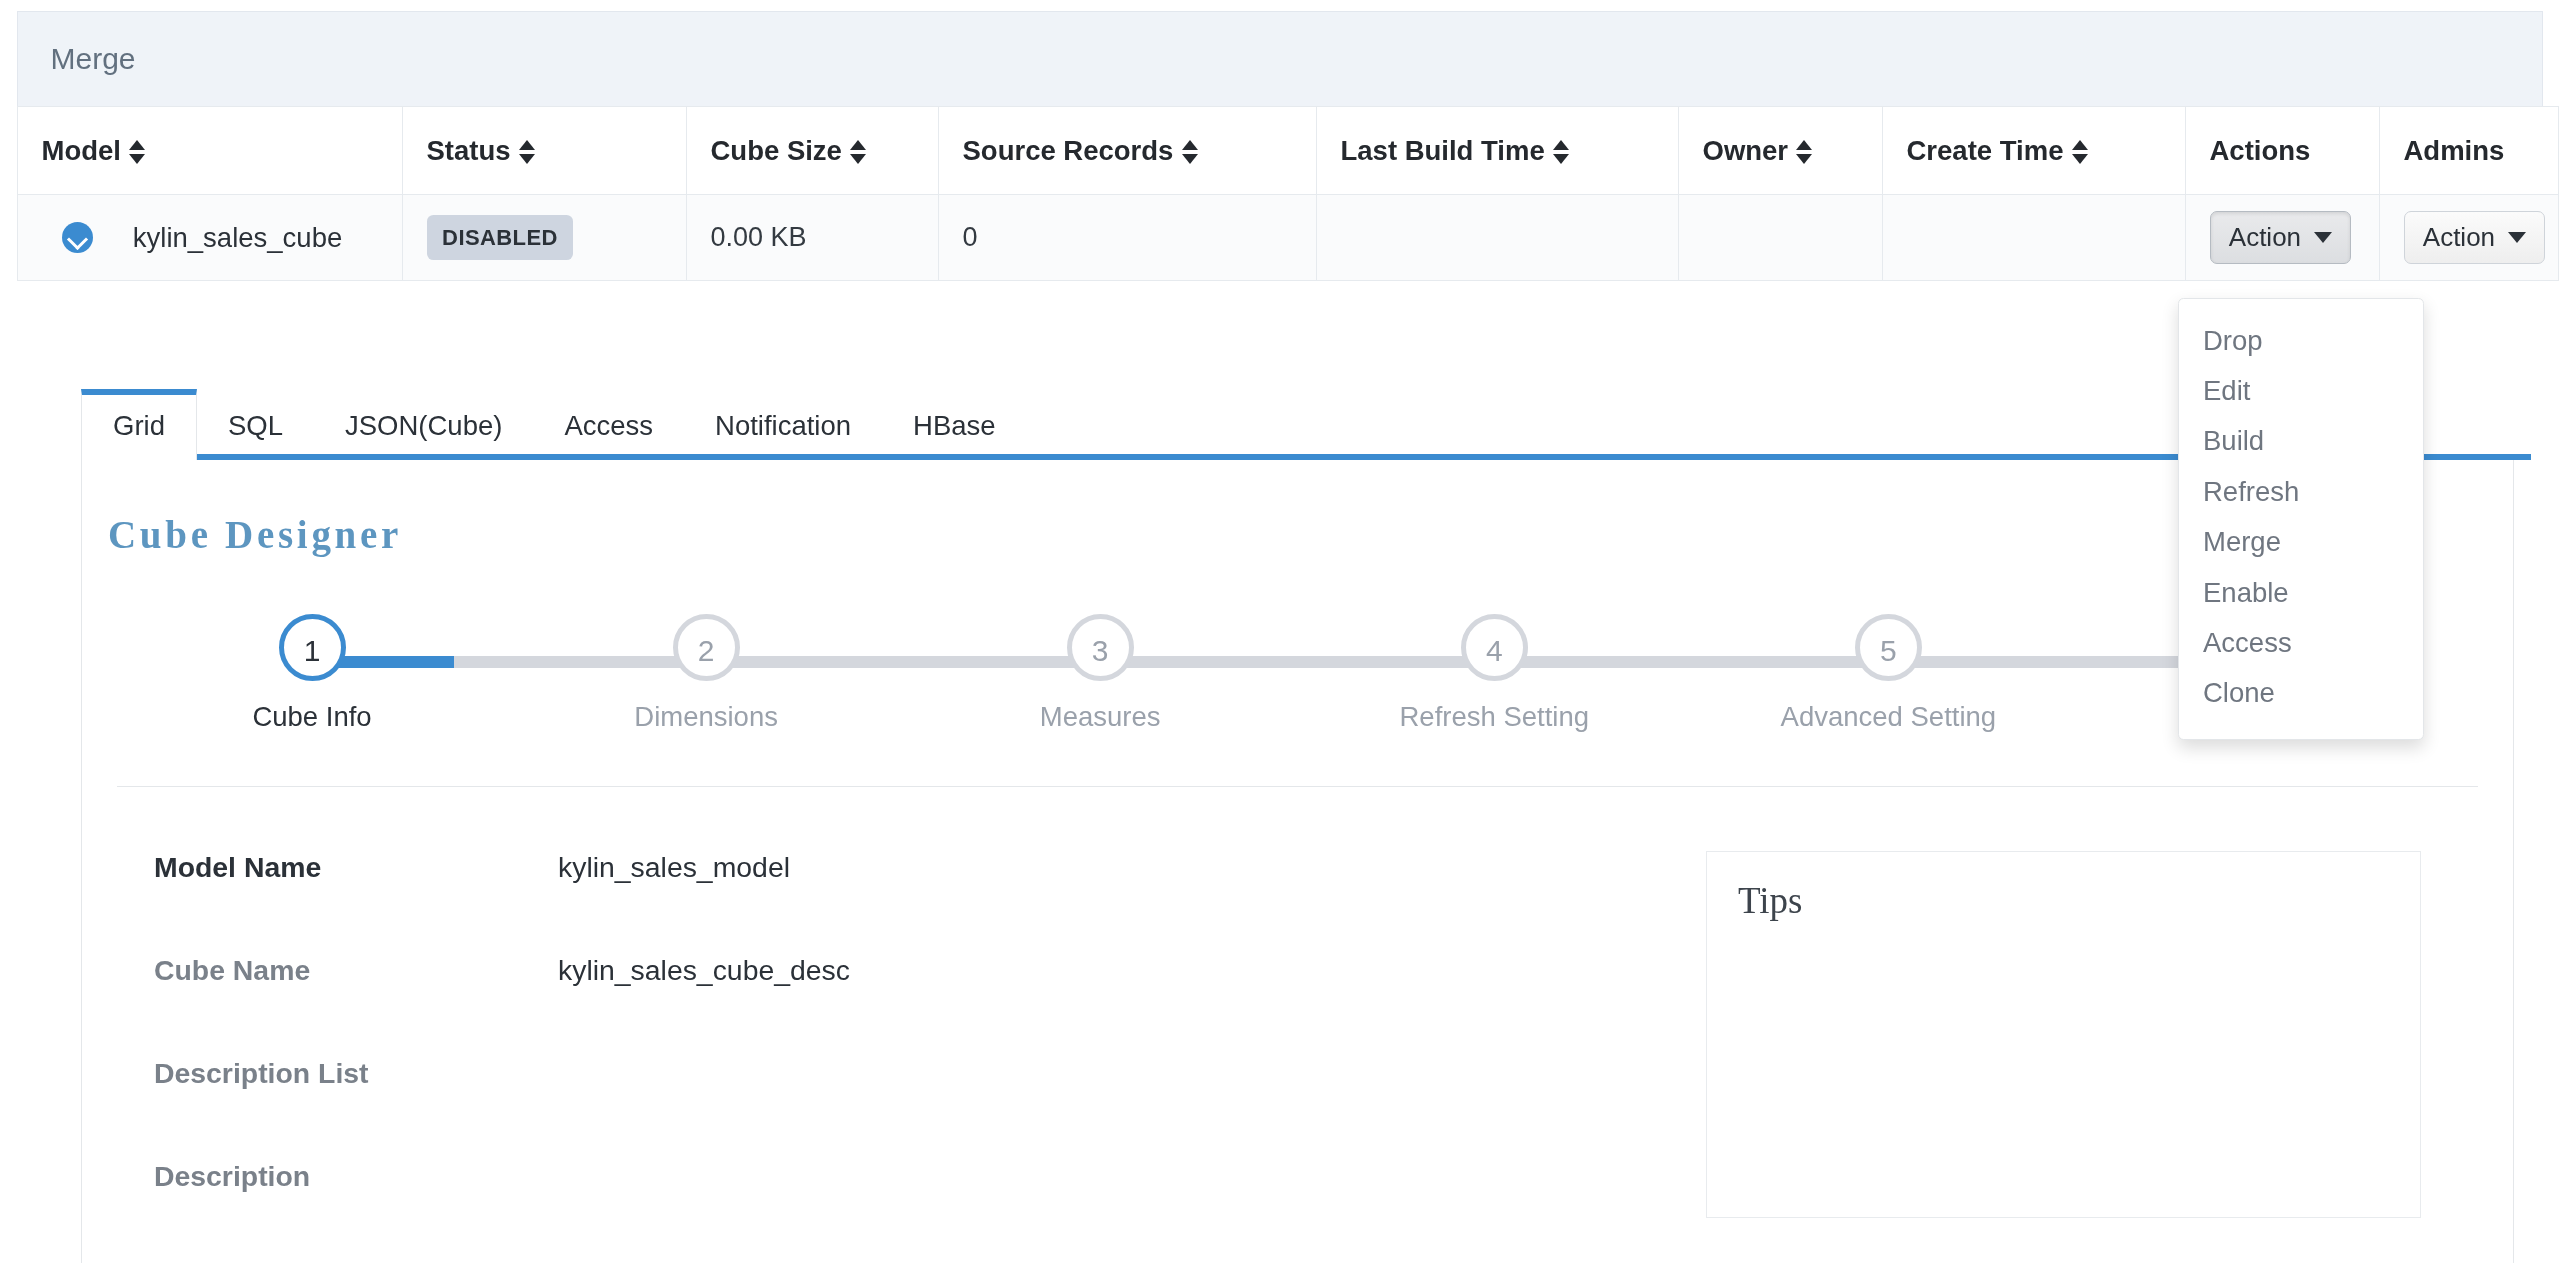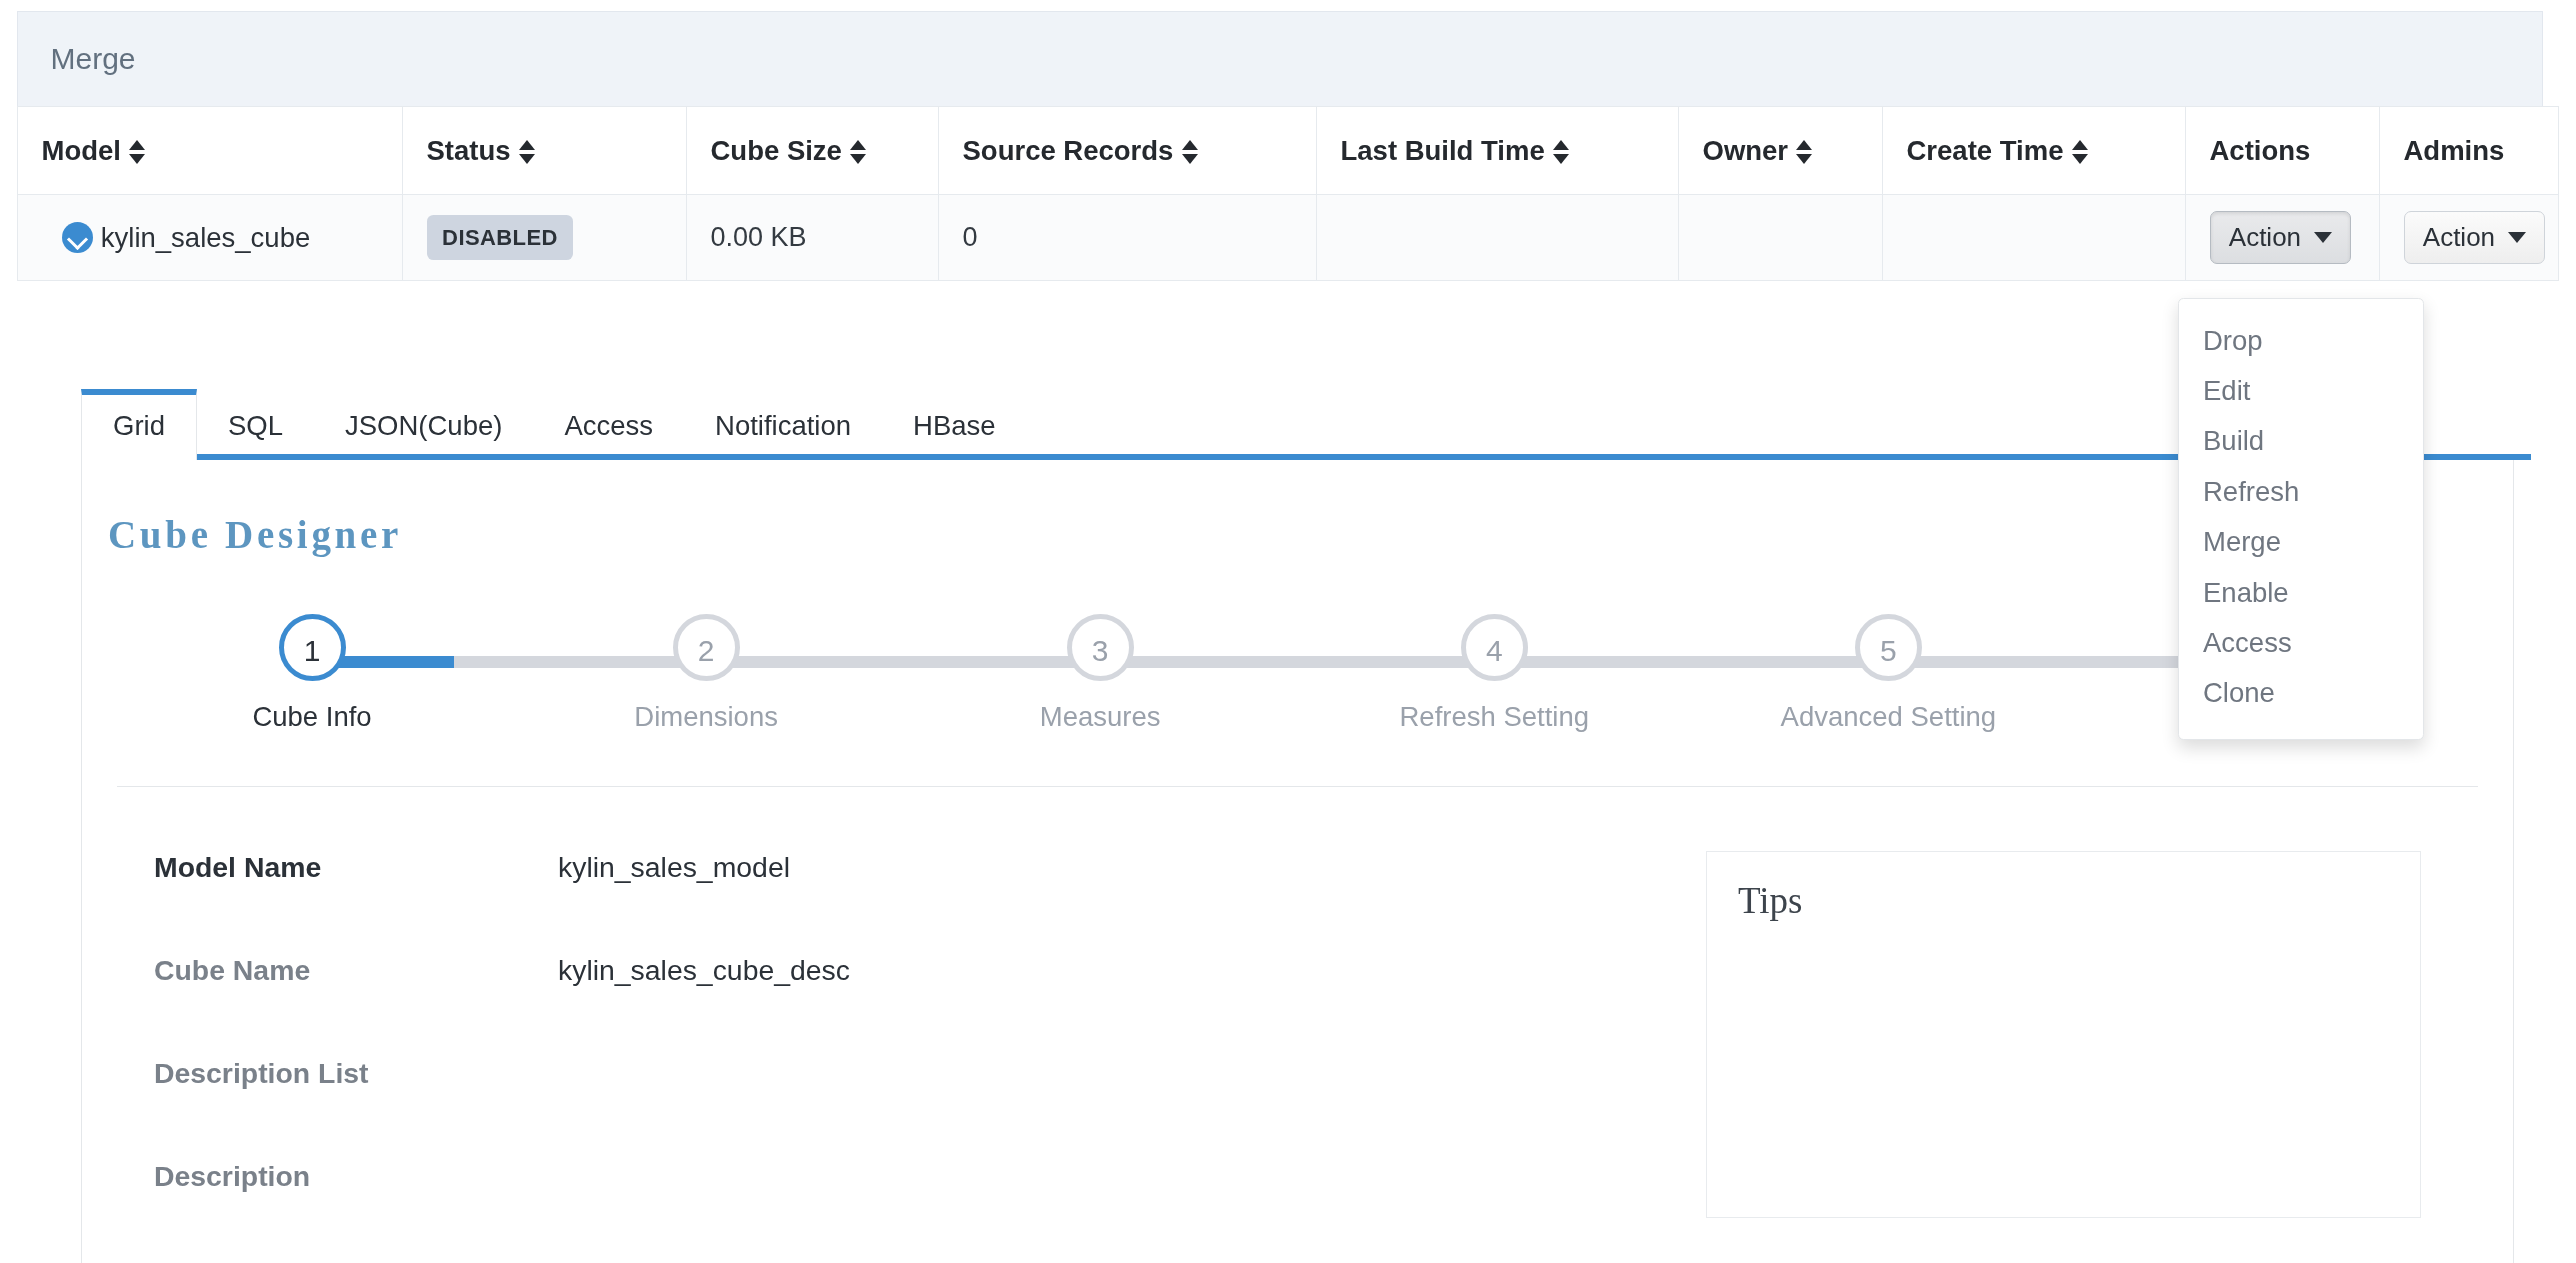--- a/index.html
+++ b/index.html
@@ -80,21 +80,21 @@
   .col-name      { width: 385px; }
   .col-status    { width: 284px; }
   .col-size      { width: 252px; }
   .col-records   { width: 378px; }
   .col-lastbuild { width: 362px; }
   .col-owner     { width: 204px; }
   .col-create    { width: 303px; }
   .col-actions   { width: 194px; }
   .col-admins    { width: 179px; }
 
-  .name-cell { display: flex; align-items: center; padding-left: 20px; }
+  .name-cell { display: flex; align-items: center; padding-left: 20px; gap: 32px; }
   .expand-icon {
     width: 31px; height: 31px;
     border-radius: 50%;
     background: #3b8bd0;
     margin-right: 8.3px;
     flex: 0 0 auto;
     position: relative;
   }
   .expand-icon::after {
     content: "";

